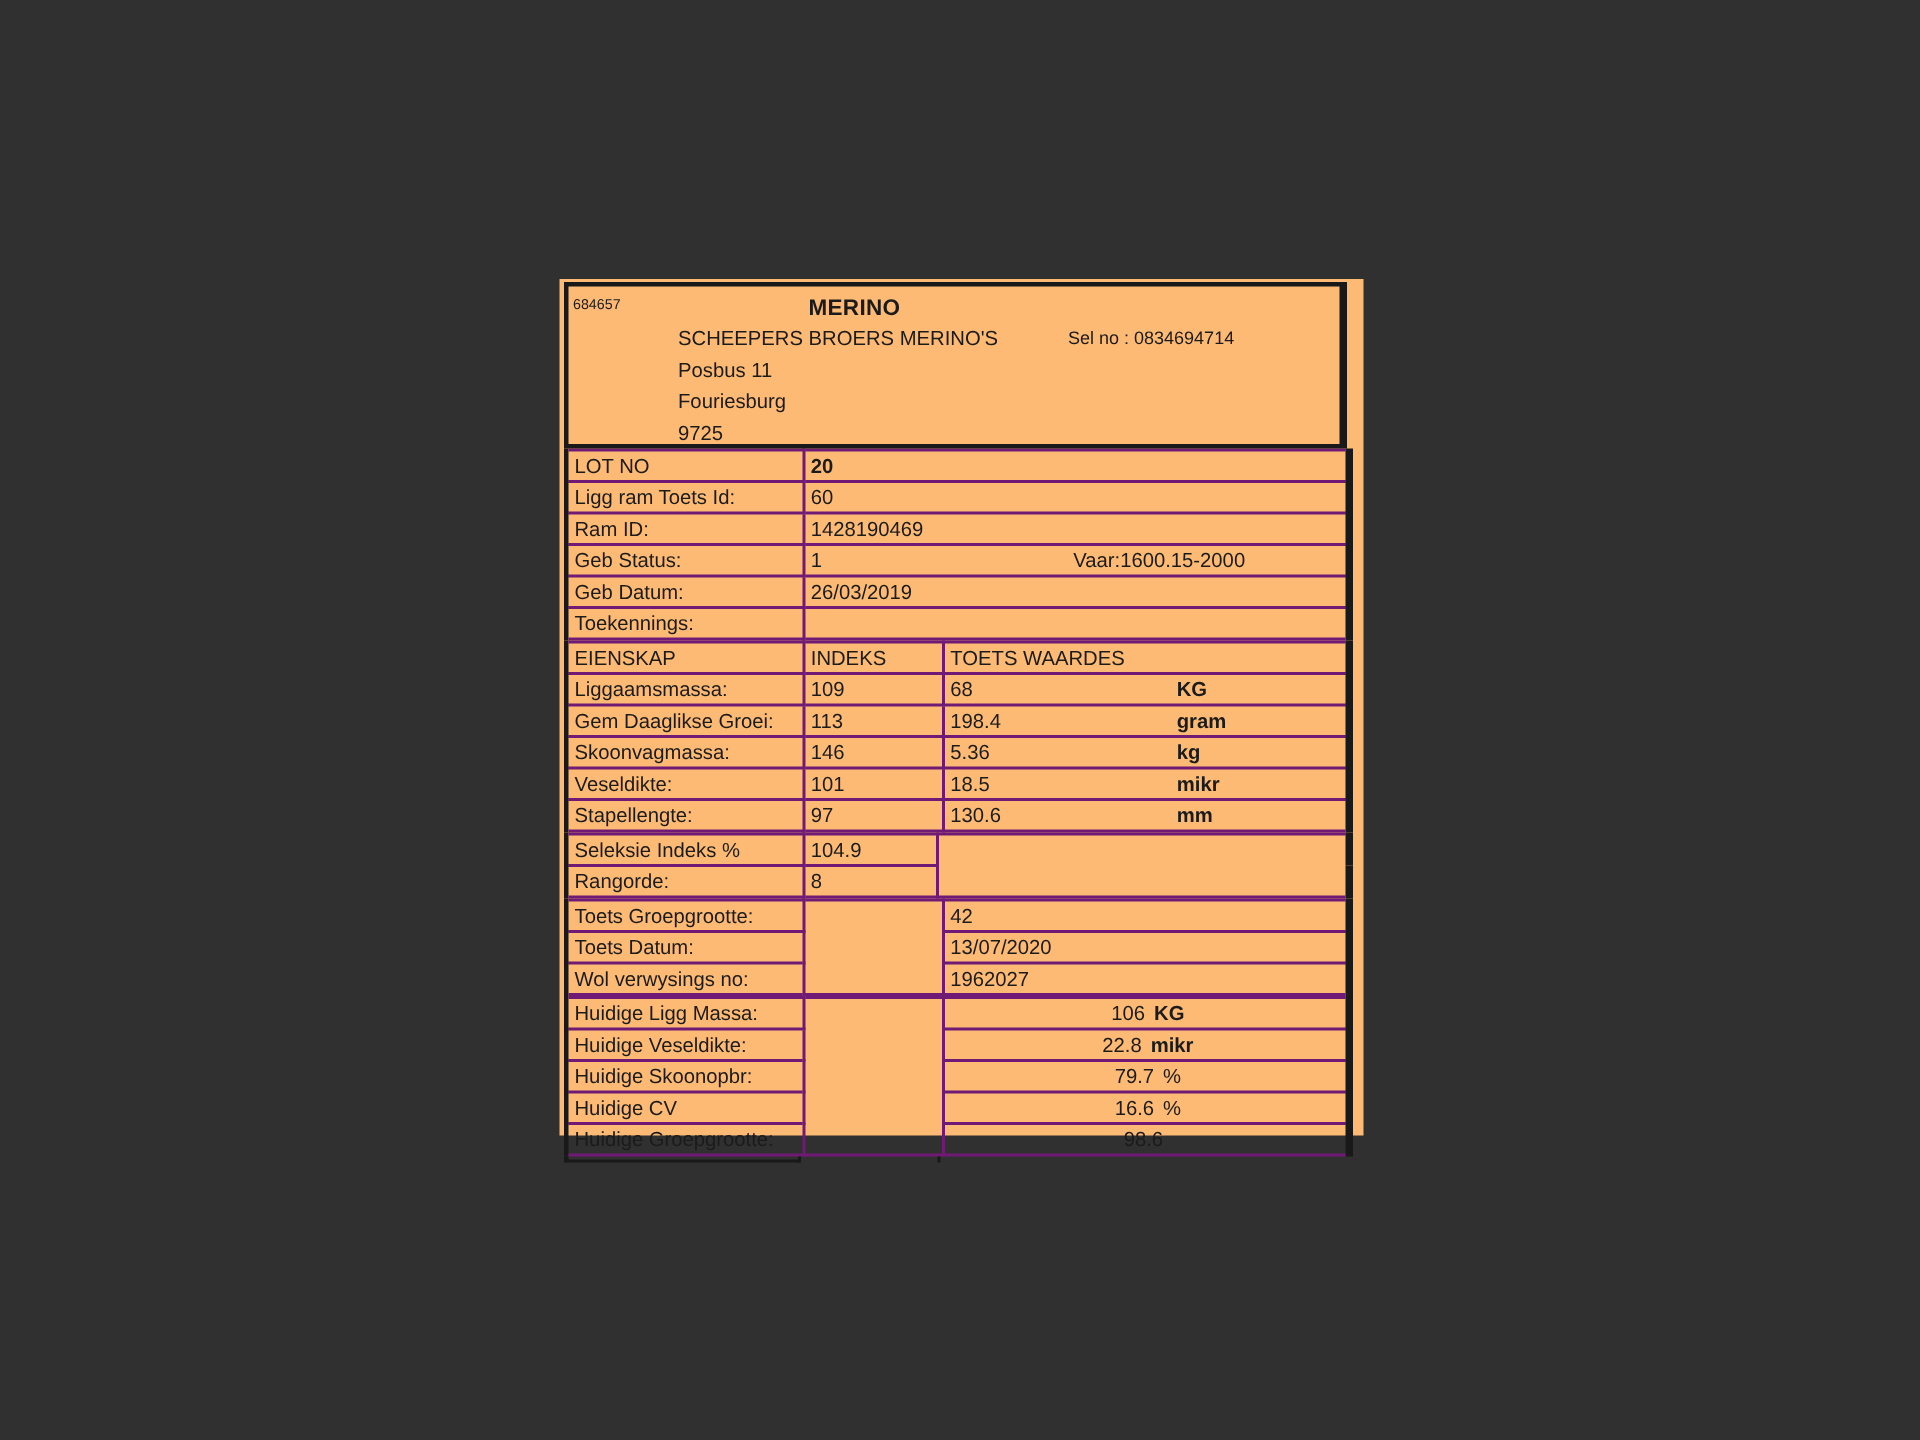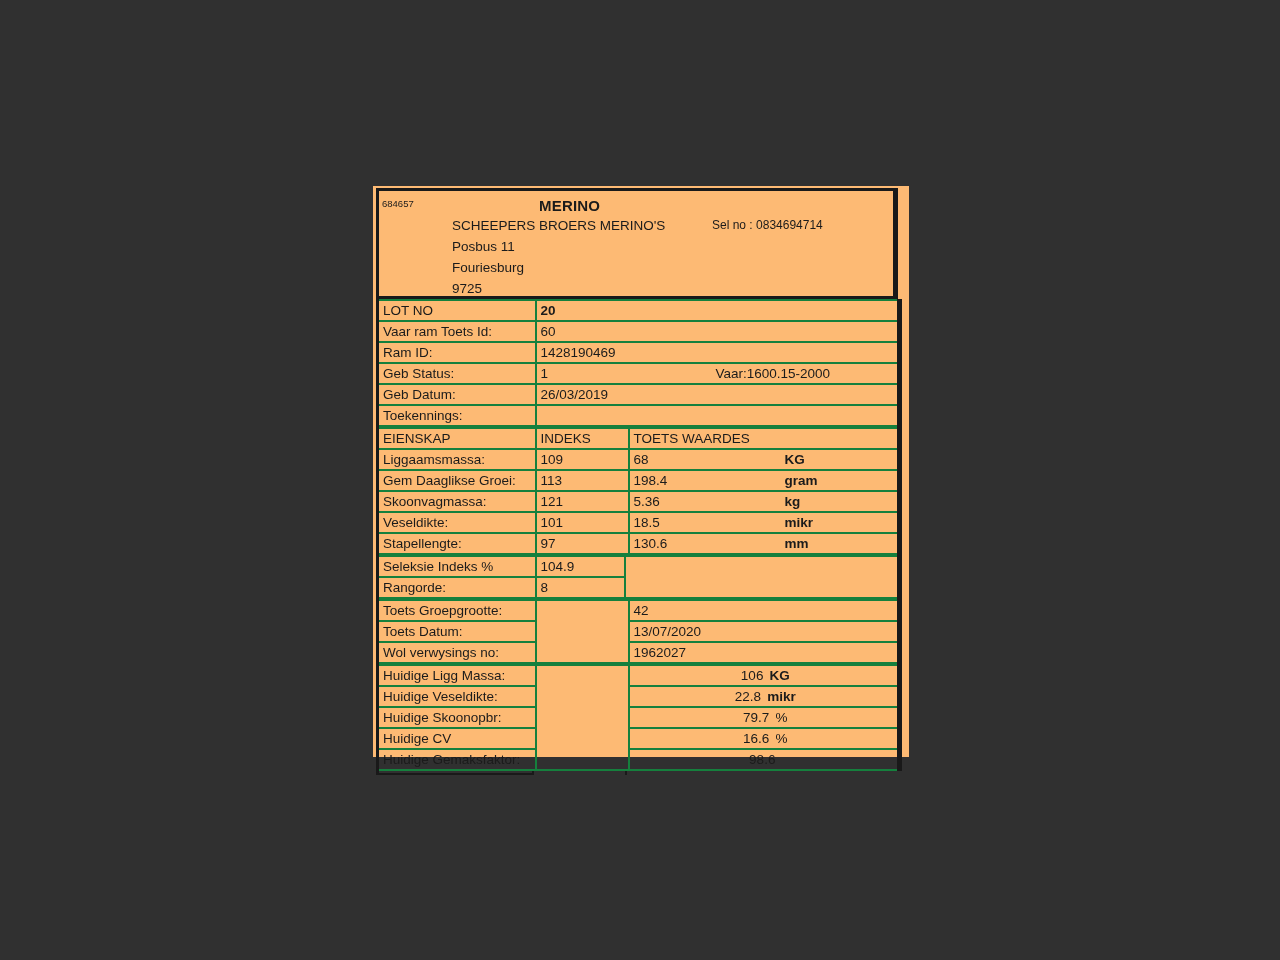--- a/index.html
+++ b/index.html
@@ -38,21 +38,21 @@
   table.t{
     border-collapse:collapse;
     table-layout:fixed;
     width:522px;
     margin-left:3px;
     border:2px solid #191919;
     border-left-width:3px;
     border-right-width:5px;
   }
   table.t td{
-    border:2px solid #15803d;
+    border:2px solid #701a75;
     height:19px;
     font-size:13.5px;
     padding:0 0 0 4px;
     vertical-align:middle;
     white-space:nowrap;
     overflow:hidden;
   }
   .b{font-weight:bold;margin-left:10px;}
   td.rel{position:relative;}
   .vaar{position:absolute;left:179px;top:0;line-height:19px;}
@@ -86,21 +86,21 @@
     <colgroup>
         <col style="width:158px">
         <col style="width:364px">
       </colgroup>
     <tbody>
         <tr>
       <td>LOT NO</td>
       <td class="b">20</td>
     </tr>
     <tr>
-      <td>Vaar ram Toets Id:</td>
+      <td>Ligg ram Toets Id:</td>
       <td>60</td>
     </tr>
     <tr>
       <td>Ram ID:</td>
       <td>1428190469</td>
     </tr>
     <tr>
       <td>Geb Status:</td>
       <td class="rel">
         <span>1</span>
@@ -135,21 +135,21 @@
       <td>109</td>
       <td><span class="tv">68</span><span class="unit">KG</span></td>
     </tr>
     <tr>
       <td>Gem Daaglikse Groei:</td>
       <td>113</td>
       <td><span class="tv">198.4</span><span class="unit">gram</span></td>
     </tr>
     <tr>
       <td>Skoonvagmassa:</td>
-      <td>121</td>
+      <td>146</td>
       <td><span class="tv">5.36</span><span class="unit">kg</span></td>
     </tr>
     <tr>
       <td>Veseldikte:</td>
       <td>101</td>
       <td><span class="tv">18.5</span><span class="unit">mikr</span></td>
     </tr>
     <tr>
       <td>Stapellengte:</td>
       <td>97</td>
@@ -221,21 +221,21 @@
     </tr>
     <tr>
       <td>Huidige Skoonopbr:</td>
       <td class="cval"><span>79.7</span><span class="cu">%</span></td>
     </tr>
     <tr>
       <td>Huidige CV</td>
       <td class="cval"><span>16.6</span><span class="cu">%</span></td>
     </tr>
     <tr>
-      <td>Huidige Gemaksfaktor:</td>
+      <td>Huidige Groepgrootte:</td>
       <td class="cval"><span>98.6</span><span class="cu"></span></td>
     </tr>
   </tbody>
     </table>
 
   <div class="stub">
     <div class="s1"></div>
     <div class="s2"></div>
   </div>
 

